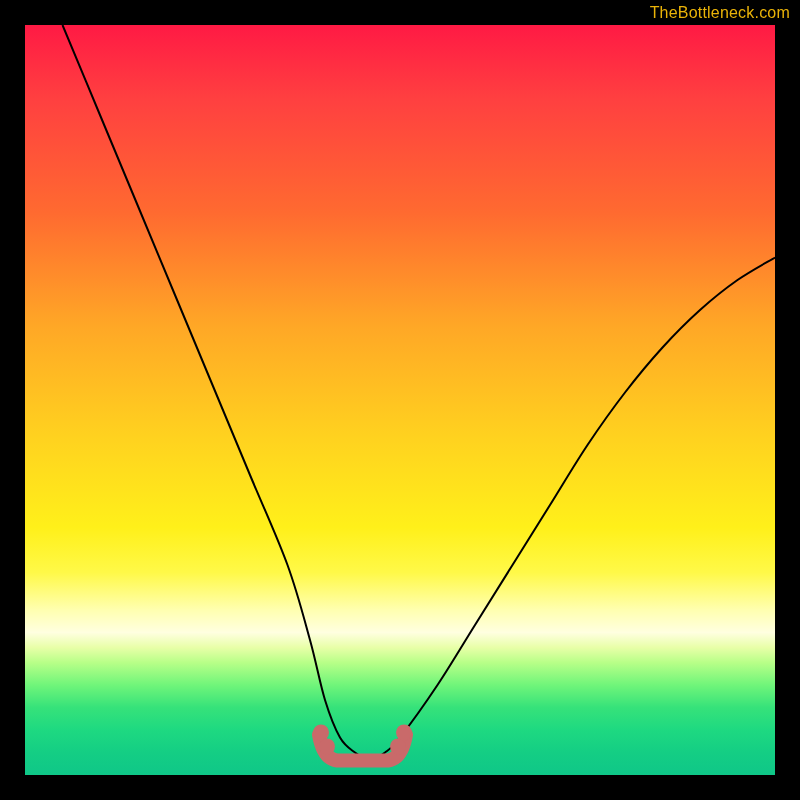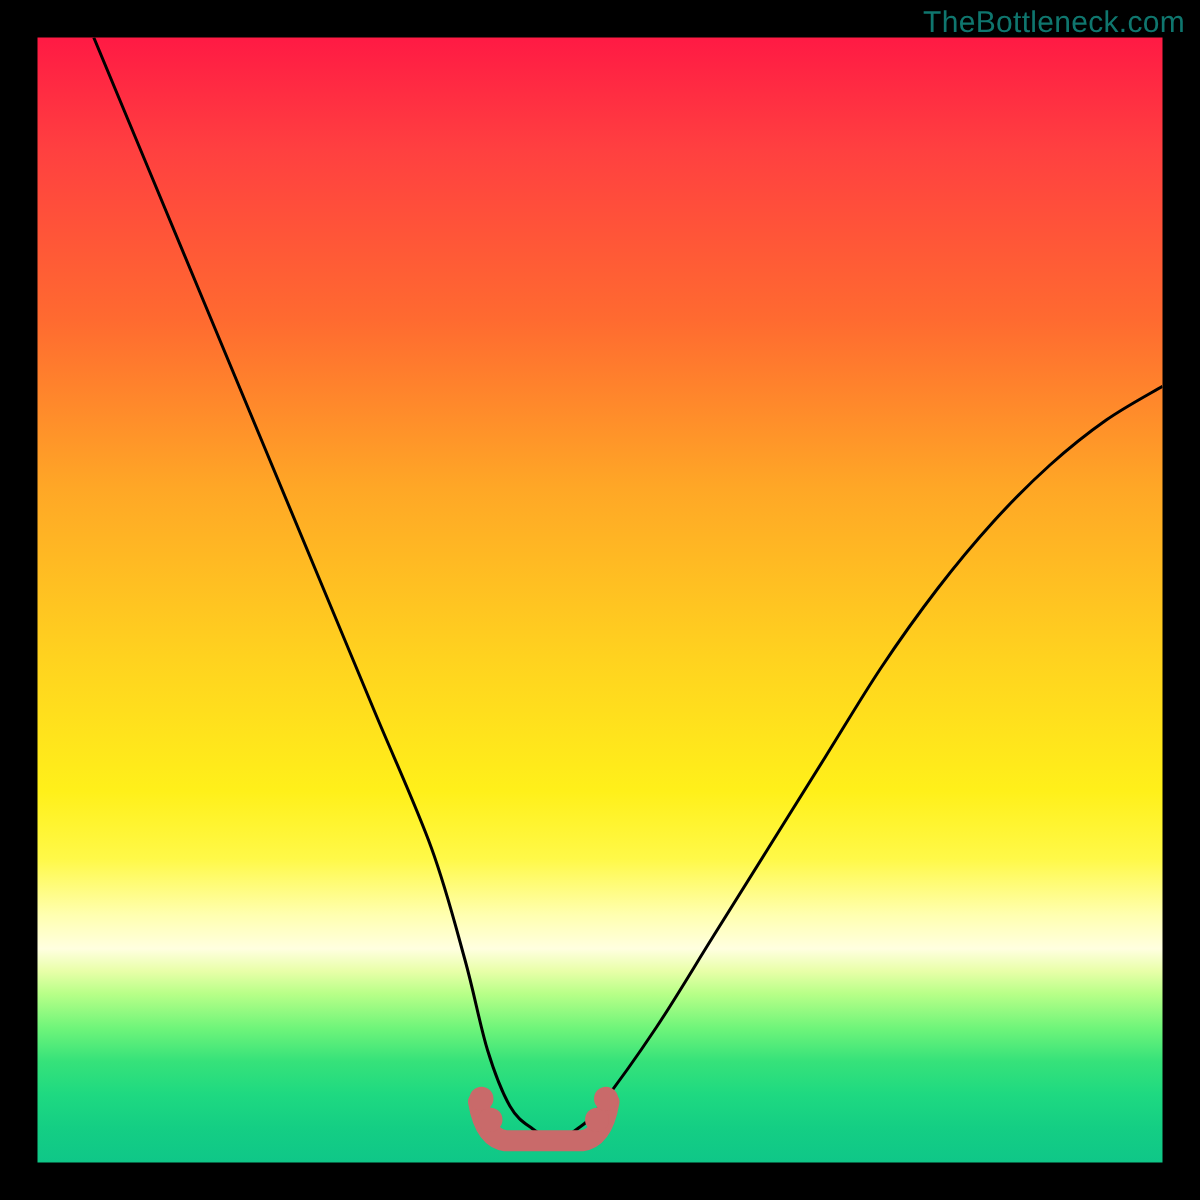--- a/index.html
+++ b/index.html
@@ -39,22 +39,22 @@
       #36e27a 91%,
       #1ed981 94%,
       #14ce84 97%,
       #0fc788 100%
     );
   }
   .watermark {
     position: absolute;
     top: 4px;
     right: 10px;
-    color: #0f766e;
-    font-size: 20px;
+    color: #eab308;
+    font-size: 16px;
     font-weight: 500;
     letter-spacing: 0.2px;
     user-select: none;
   }
   svg.curve {
     position: absolute;
     left: 0; top: 0;
     width: 750px;
     height: 750px;
   }

